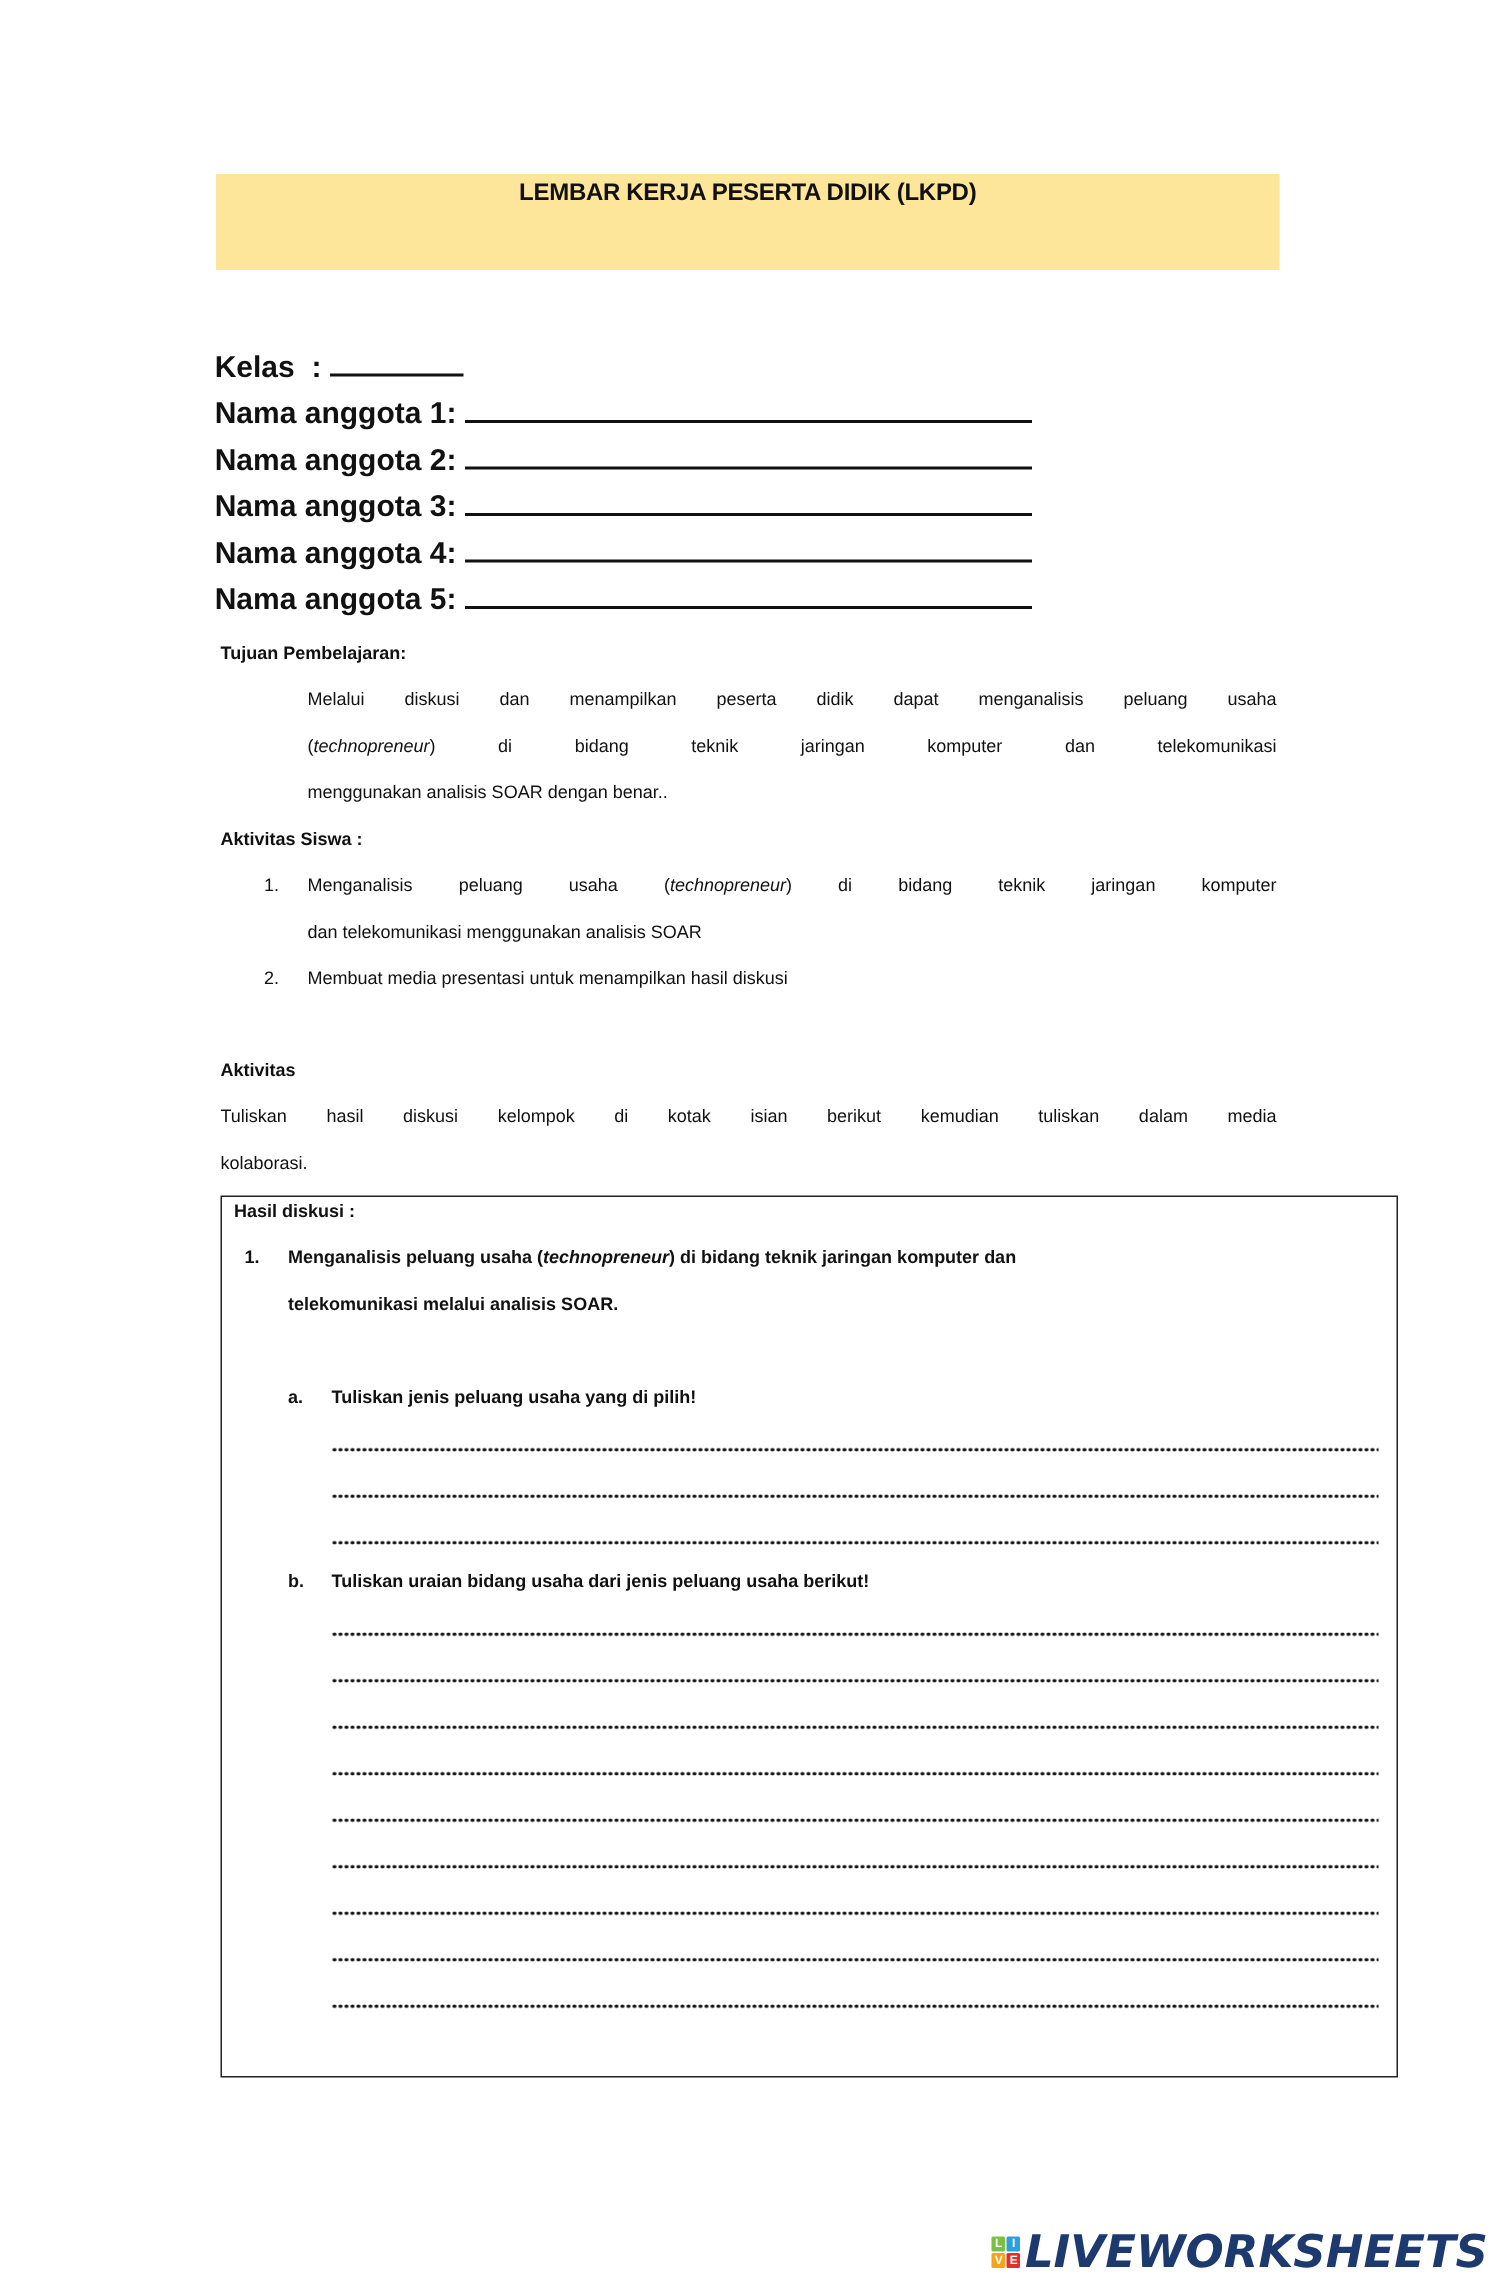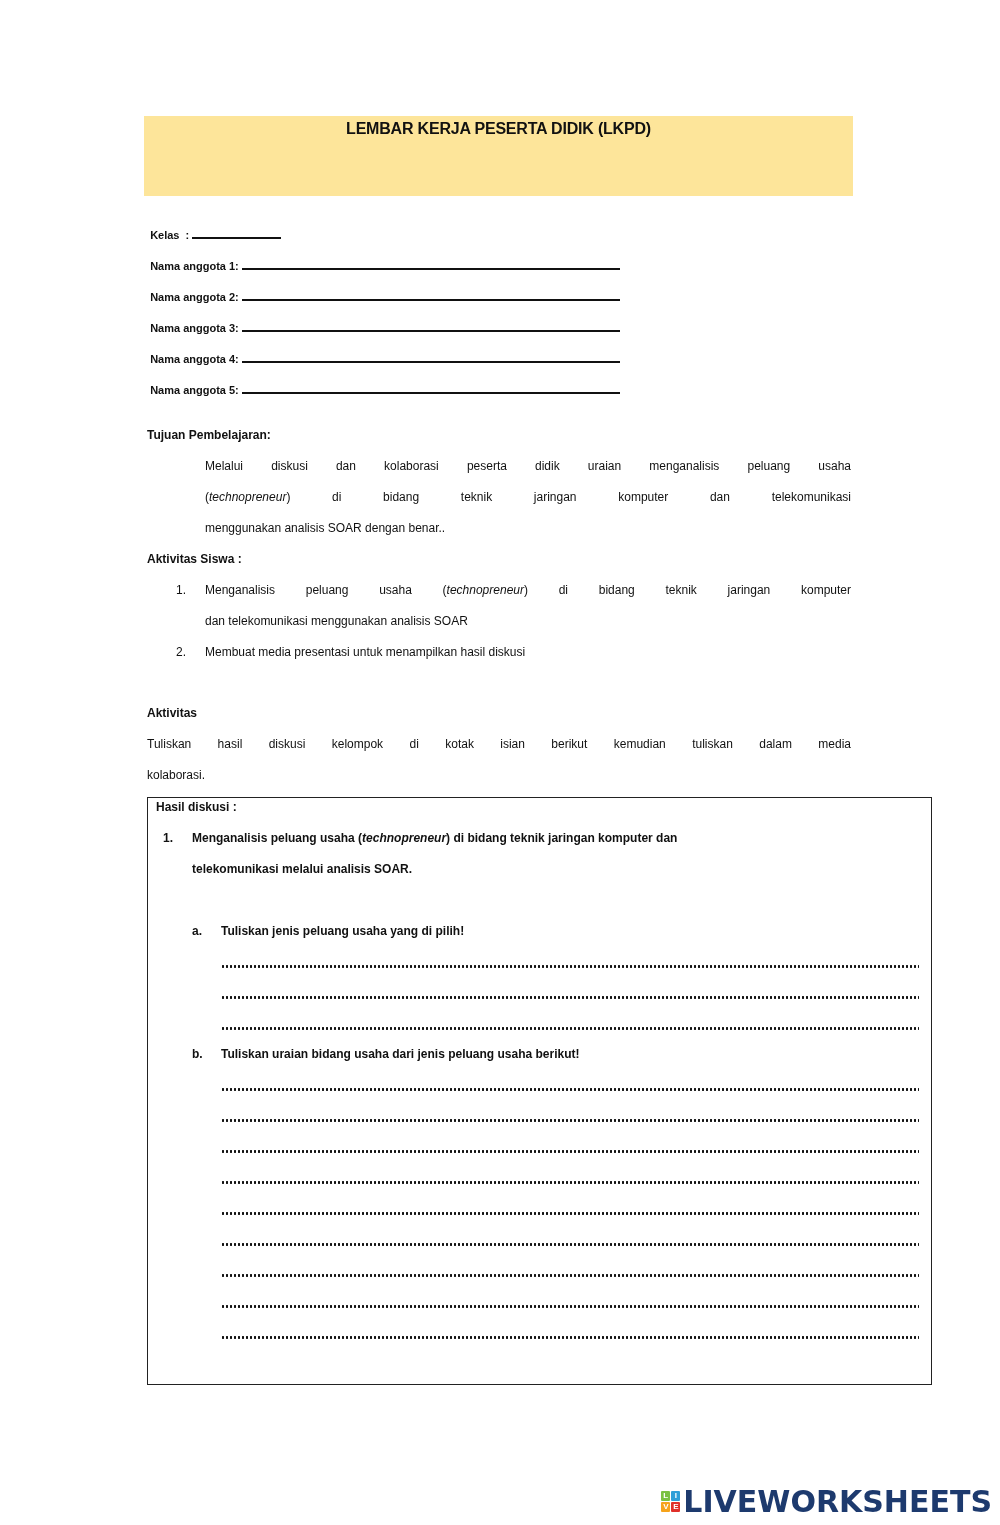--- a/index.html
+++ b/index.html
@@ -1,35 +1,35 @@
 <!DOCTYPE html>
 <html><head>
 <meta charset="utf-8">
 <style>
   html, body { margin: 0; padding: 0; background: #ffffff; }
   body { width: 1000px; height: 1525px; position: relative; overflow: hidden;
          font-family: "Liberation Sans", sans-serif; color: #111; }
   .abs { position: absolute; }
-  .banner { left: 144px; top: 116px; width: 709px; height: 80px; background: #fde59a; }
+  .banner { left: 144px; top: 116px; width: 709px; height: 64px; background: #fde59a; }
   .banner-line { position: absolute; left: 0; width: 100%; text-align: center;
                  font-weight: bold; font-size: 16px; letter-spacing: -0.2px; }
-  .field { left: 144px; font-weight: bold; font-size: 11px; white-space: pre; }
+  .field { left: 132px; font-weight: bold; font-size: 20px; white-space: pre; }
   .underline { display: inline-block; border-bottom: 2px solid #111; vertical-align: baseline; height: 14px; }
   .bold { font-weight: bold; }
   .txt { font-size: 12px; }
   .justify { text-align: justify; text-align-last: justify; }
   .italic { font-style: italic; }
   .box { left: 147px; top: 797px; width: 785px; height: 588px; border: 1px solid #222; box-sizing: border-box; }
   .dots { position: absolute; left: 221px; width: 698px; height: 3px;
           background-image: radial-gradient(circle, #111 1.1px, transparent 1.3px);
           background-size: 4px 3px; background-repeat: repeat-x; }
   .logo { right: 8px; bottom: 6px; display: flex; align-items: center; }
   .logo-grid { display: grid; grid-template-columns: 9px 9px; grid-template-rows: 10px 10px; gap: 1px; margin-right: 3px; }
   .logo-cell { font-size: 8px; font-weight: bold; color: #fff; text-align: center; line-height: 10px; border-radius: 1px; }
-  .logo-text { font-size: 30px; font-weight: bold; color: #1d3a6e; letter-spacing: 0px; font-family: "DejaVu Sans", sans-serif; }
+  .logo-text { font-size: 30px; font-weight: bold; color: #1d3a6e; letter-spacing: 0px; font-family: "DejaVu Sans", sans-serif; font-style: italic; }
 </style>
 </head>
 <body>
 
 <div class="abs banner">
   <div class="banner-line" style="top:4px;">LEMBAR KERJA PESERTA DIDIK (LKPD)</div>
 </div>
 
 <div class="abs field" style="top:211px;">
   <span>Kelas  : </span><span class="underline" style="width:89px;"></span>
@@ -44,21 +44,21 @@
   <span>Nama anggota 3: </span><span class="underline" style="width:378px;"></span>
 </div>
 <div class="abs field" style="top:335px;">
   <span>Nama anggota 4: </span><span class="underline" style="width:378px;"></span>
 </div>
 <div class="abs field" style="top:366px;">
   <span>Nama anggota 5: </span><span class="underline" style="width:378px;"></span>
 </div>
 
 <div class="abs txt bold" style="left:147px; top:428px;">Tujuan Pembelajaran:</div>
-<div class="abs txt justify" style="left:205px; top:459px; width:646px;">Melalui diskusi dan kolaborasi peserta didik uraian menganalisis peluang usaha</div>
+<div class="abs txt justify" style="left:205px; top:459px; width:646px;">Melalui diskusi dan menampilkan peserta didik dapat menganalisis peluang usaha</div>
 <div class="abs txt justify" style="left:205px; top:490px; width:646px;">
   <span>(</span><span class="italic">technopreneur</span><span>) di bidang teknik jaringan komputer dan telekomunikasi</span>
 </div>
 <div class="abs txt" style="left:205px; top:521px;">menggunakan analisis SOAR dengan benar..</div>
 
 <div class="abs txt bold" style="left:147px; top:552px;">Aktivitas Siswa :</div>
 <div class="abs txt" style="left:176px; top:583px;">1.</div>
 <div class="abs txt justify" style="left:205px; top:583px; width:646px;">
   <span>Menganalisis peluang usaha (</span><span class="italic">technopreneur</span><span>) di bidang teknik jaringan komputer</span>
 </div>

